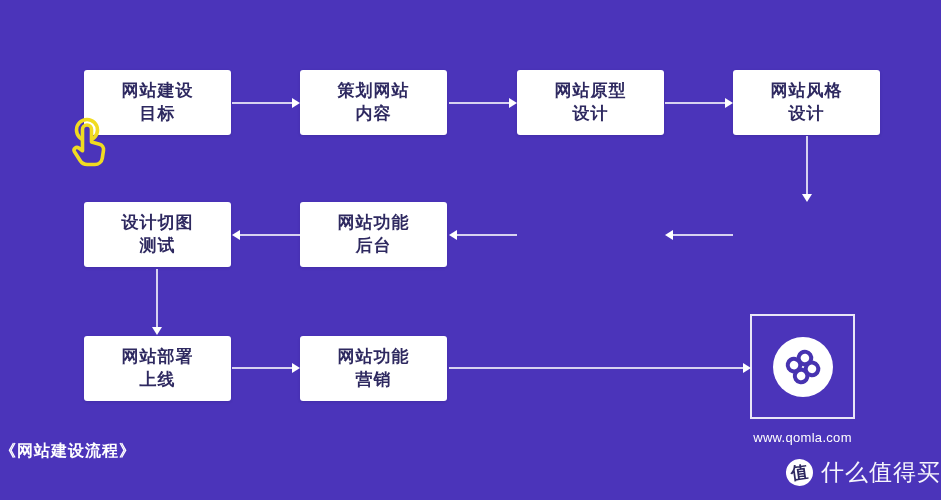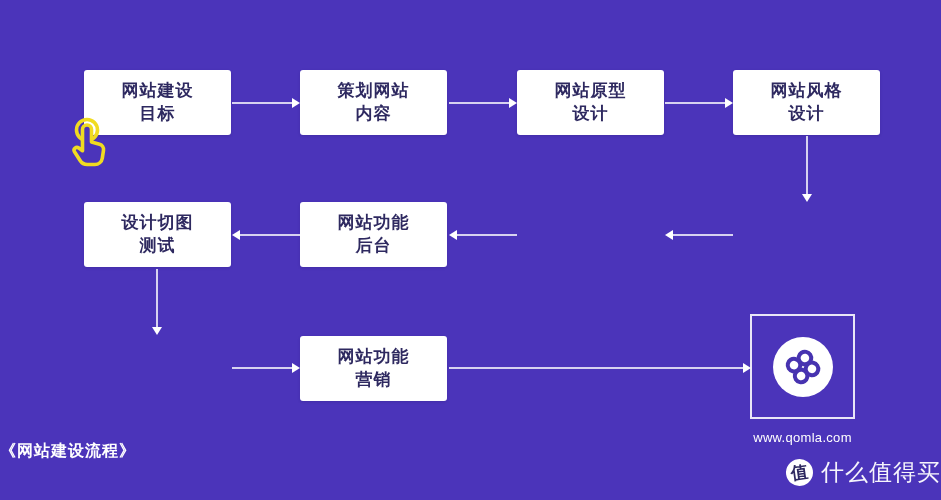--- a/index.html
+++ b/index.html
@@ -84,20 +84,22 @@
   <div class="node n3">网站原型
 设计</div>
   <div class="node n4">网站风格
 设计</div>
 
   <div class="node n5">设计切图
 测试</div>
   <div class="node n6">网站功能
 后台</div>
 
+  <div class="node n9">网站部署
+上线</div>
   <div class="node n10">网站功能
 营销</div>
 
   <div class="arrow h hr a1"></div>
   <div class="arrow h hr a2"></div>
   <div class="arrow h hr a3"></div>
   <div class="arrow v hd v1"></div>
   <div class="arrow h hl b1"></div>
   <div class="arrow h hl b2"></div>
   <div class="arrow h hl b3"></div>

